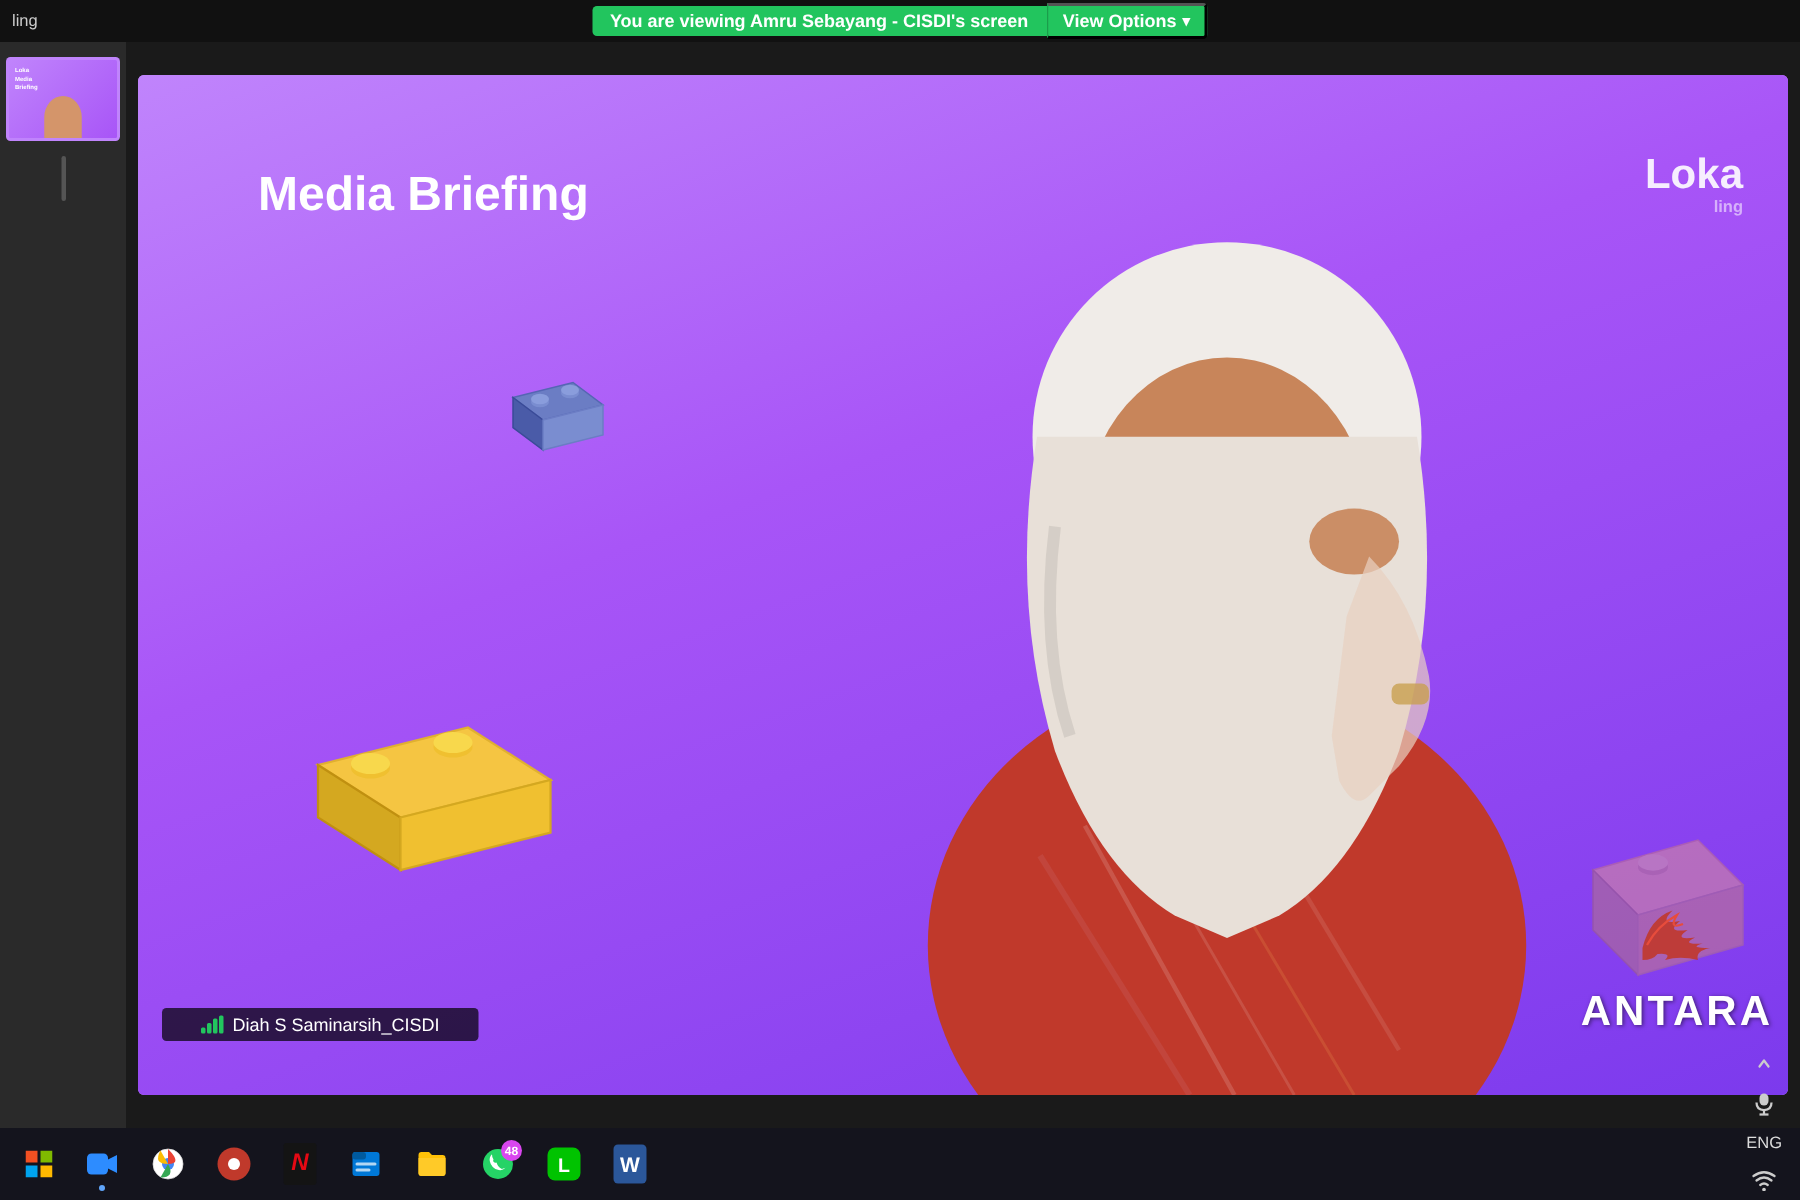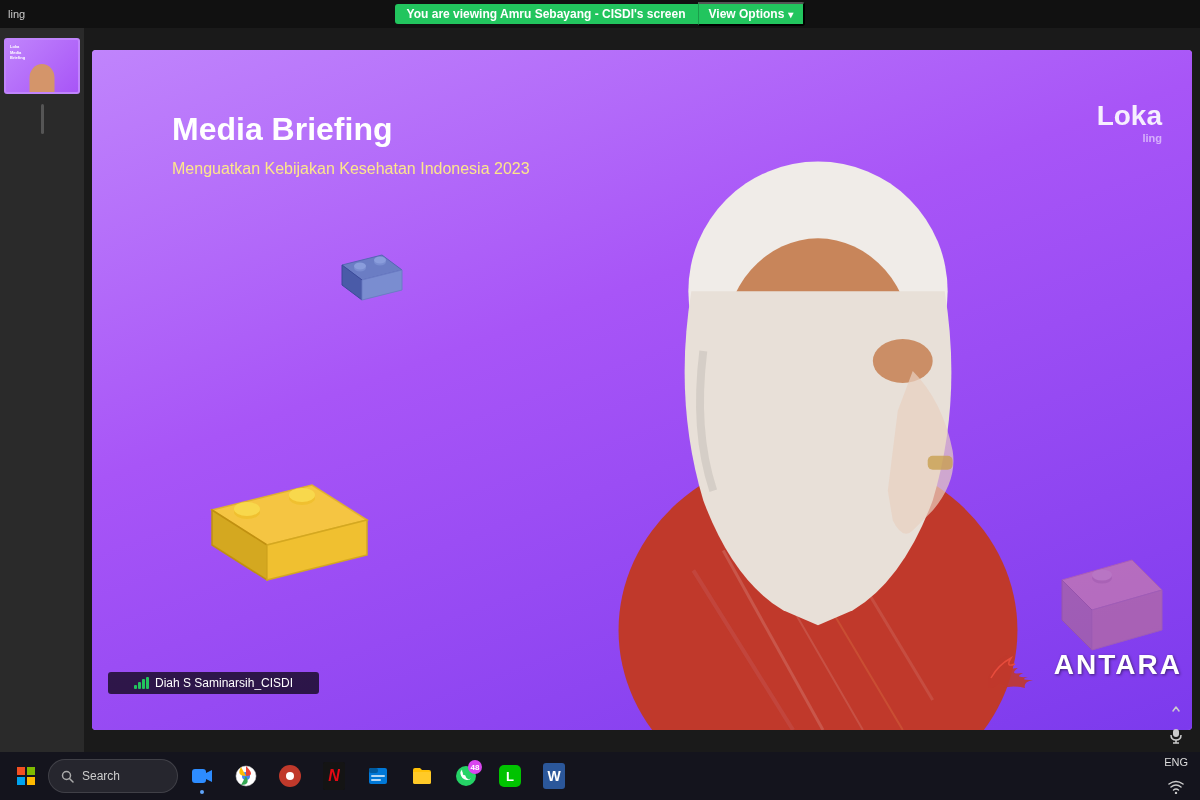--- a/index.html
+++ b/index.html
@@ -233,20 +233,21 @@
     }
 
     
     .antara-logo {
       position: absolute;
       bottom: 40px;
       right: 10px;
       display: flex;
       align-items: center;
       gap: 16px;
+      flex-direction: column;
     }
     .antara-text {
       color: #fff;
       font-size: 28px;
       font-weight: 900;
       letter-spacing: 2px;
       text-shadow: 1px 1px 3px rgba(0,0,0,0.5);
     }
 
     
@@ -381,21 +382,20 @@
       </div>
     </div>
     <div style="width:3px;height:30px;background:#555;border-radius:2px;margin-top:4px;"></div>
   </div>
 
   <div id="video-area">
     <div id="presentation-frame">
       <div class="slide-bg">
 
         <div class="slide-title">Media Briefing</div>
-        <div class="slide-subtitle">Menguatkan Kebijakan Kesehatan Indonesia 2023</div>
 
         <div class="brand-logo">
           <span>Loka</span>
           <div class="brand-sub">ling</div>
         </div>
 
         <div class="lego-blue">
           <svg viewBox="0 0 80 60" class="lego-svg" width="80" height="60">
 
             <polygon points="10,15 50,5 70,20 30,30" fill="#6B7DC4" stroke="#5566B3" stroke-width="1"></polygon>
@@ -508,27 +508,20 @@
 
   <div class="taskbar-start">
     <svg width="18" height="18" viewBox="0 0 18 18">
       <rect x="0" y="0" width="8" height="8" fill="#f25022"></rect>
       <rect x="10" y="0" width="8" height="8" fill="#7fba00"></rect>
       <rect x="0" y="10" width="8" height="8" fill="#00a4ef"></rect>
       <rect x="10" y="10" width="8" height="8" fill="#ffb900"></rect>
     </svg>
   </div>
 
-  <div class="taskbar-search">
-    <svg width="13" height="13" viewBox="0 0 13 13">
-      <circle cx="5.5" cy="5.5" r="4" fill="none" stroke="#aaa" stroke-width="1.5"></circle>
-      <line x1="8.5" y1="8.5" x2="12" y2="12" stroke="#aaa" stroke-width="1.5" stroke-linecap="round"></line>
-    </svg>
-    <span class="taskbar-search-text">Search</span>
-  </div>
 
   <div class="taskbar-app active" style="color:#2D8CFF;font-weight:bold;font-size:14px;">
     <svg width="22" height="22" viewBox="0 0 22 22">
       <rect x="1" y="4" width="14" height="14" rx="3" fill="#2D8CFF"></rect>
       <polygon points="15,8 21,5 21,17 15,14" fill="#2D8CFF"></polygon>
     </svg>
   </div>
 
   <div class="taskbar-app">
     <svg width="22" height="22" viewBox="0 0 22 22">

